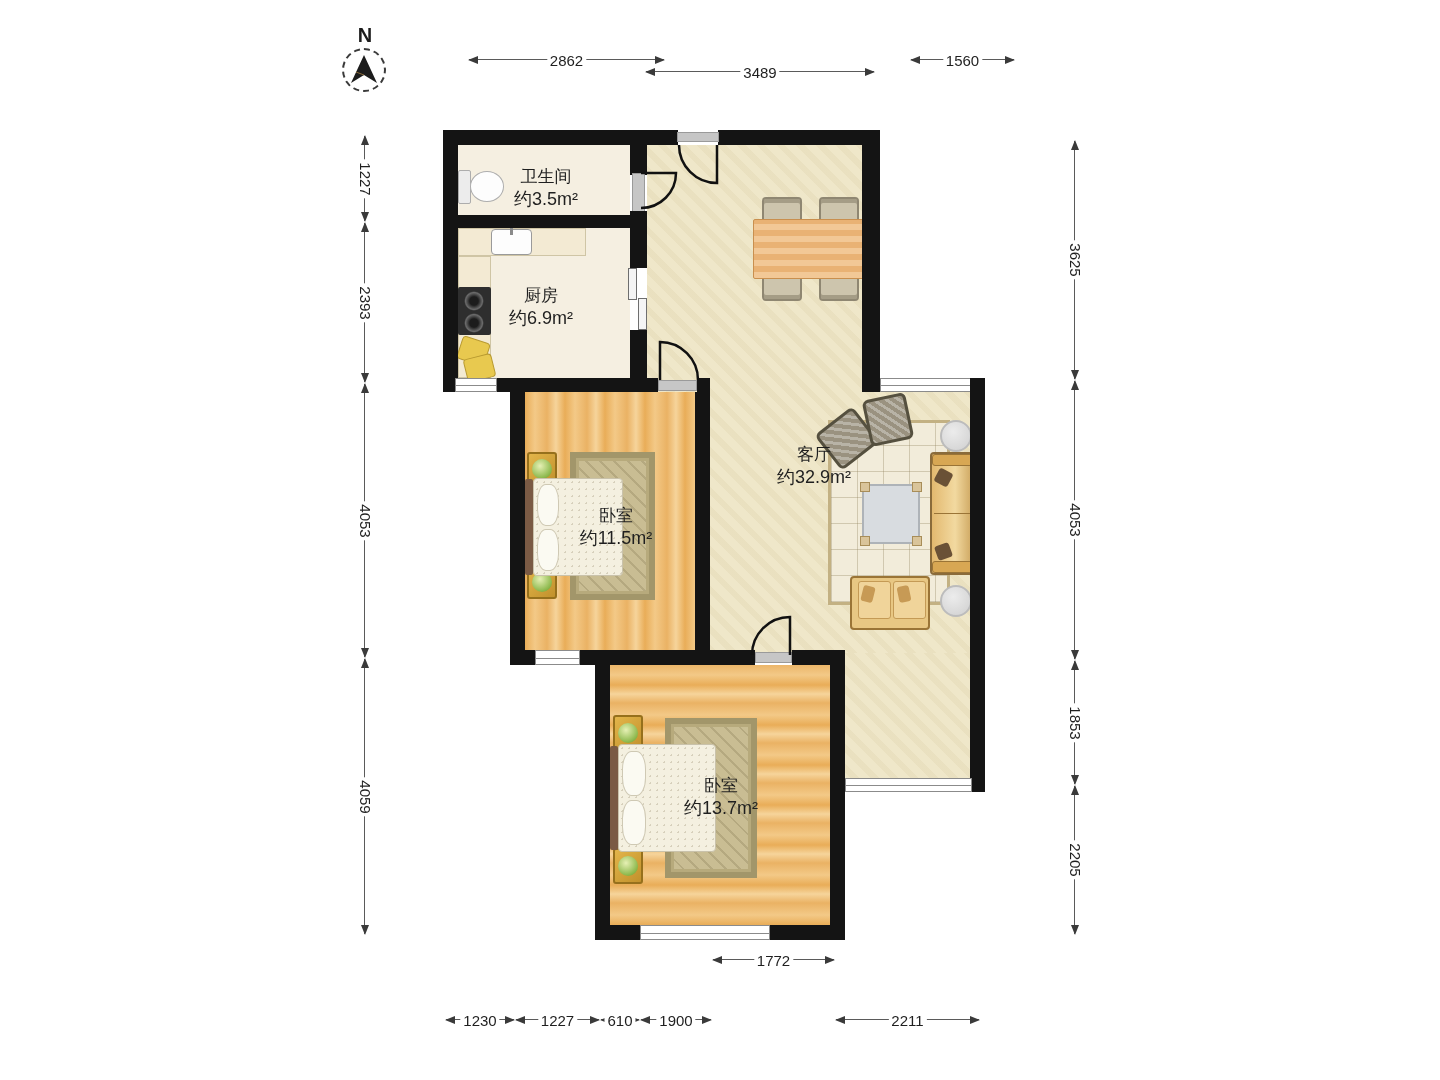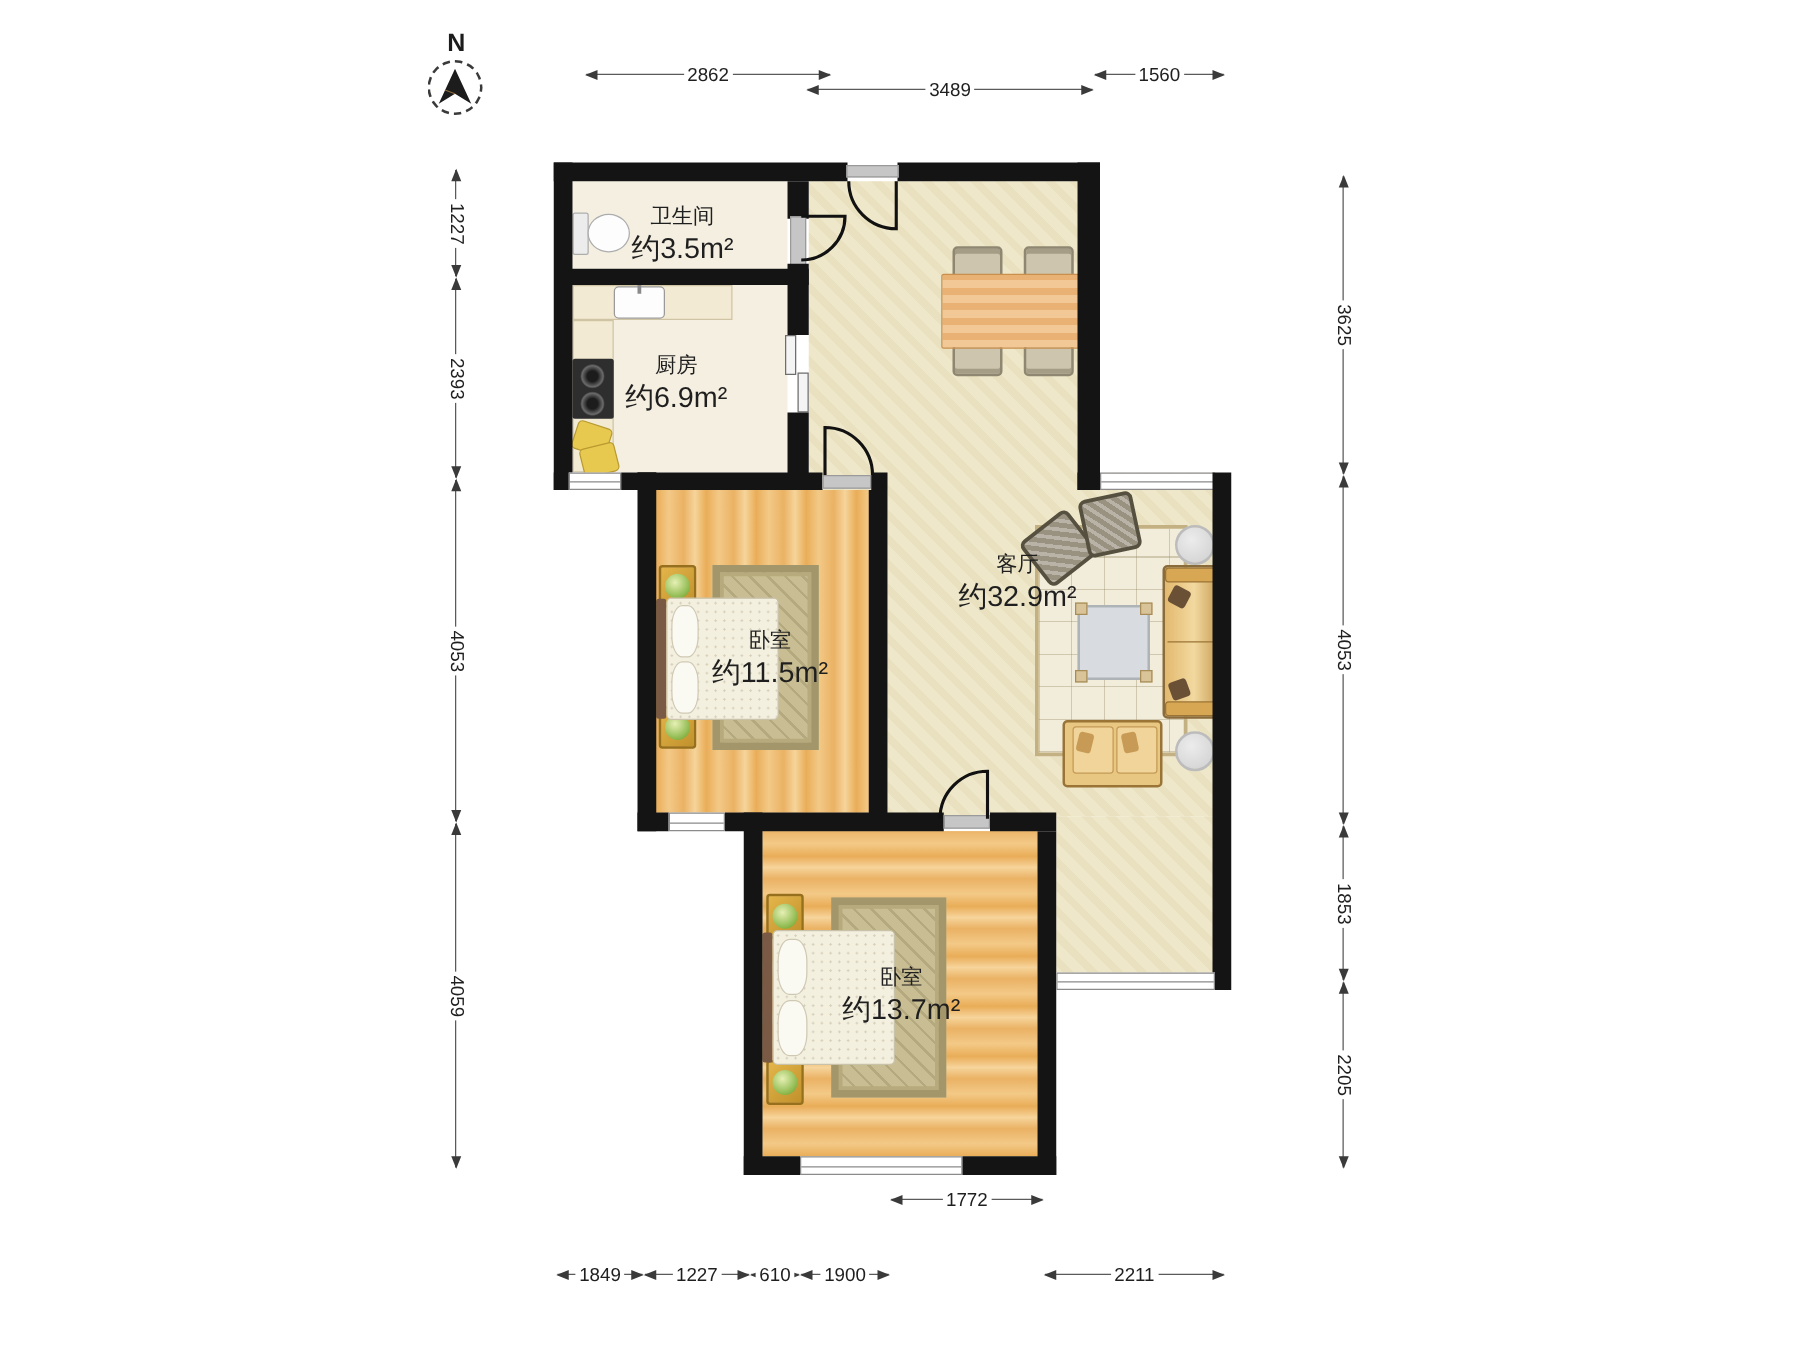--- a/index.html
+++ b/index.html
@@ -18,21 +18,21 @@
   .floor-tile{position:absolute;background:#f5efe1;}
   .wood-v{position:absolute;background-color:#eeb868;
      background-image:repeating-linear-gradient(90deg,#e9ad58 0px,#f3c987 10px,#eab264 22px,#f6d49b 31px,#e9ad58 40px),
                       repeating-linear-gradient(90deg,rgba(150,95,30,.30) 0 1px,transparent 1px 40px);}
   .wood-h{position:absolute;background-color:#eeb868;
      background-image:repeating-linear-gradient(0deg,#e9ad58 0px,#f3c987 10px,#eab264 22px,#f6d49b 31px,#e9ad58 40px),
                       repeating-linear-gradient(0deg,rgba(150,95,30,.30) 0 1px,transparent 1px 40px);}
   
   .room-label{position:absolute;transform:translate(-50%,-50%);text-align:center;color:#1f1f1f;line-height:1.28;white-space:nowrap;}
   .room-label .rname{font-size:17px;}
-  .room-label .rarea{font-size:23px;}
+  .room-label .rarea{font-size:18px;}
   
   .dim{position:absolute;color:#1f1f1f;font-size:15px;}
   .dim .lbl{position:absolute;background:#fff;padding:0 3px;white-space:nowrap;}
   .dim.h{height:16px;}
   .dim.h::before{content:'';position:absolute;left:1px;right:1px;top:7px;border-top:1.5px solid #5a5a5a;}
   .dim.h .lbl{left:50%;top:50%;transform:translate(-50%,-50%);}
   .dim.h .ar{position:absolute;top:4px;width:0;height:0;border-top:4px solid transparent;border-bottom:4px solid transparent;}
   .dim.h .ar.l{left:0;border-right:10px solid #3a3a3a;}
   .dim.h .ar.r{right:0;border-left:10px solid #3a3a3a;}
   .dim.v{width:16px;}
@@ -244,21 +244,21 @@
   <div class="dim h" style="left:468px;top:52px;width:197px">
       <i class="ar l"></i>
       <i class="ar r"></i>
       <span class="lbl">2862</span>
     </div>
   <div class="dim h" style="left:645px;top:64px;width:230px">
       <i class="ar l"></i>
       <i class="ar r"></i>
       <span class="lbl">3489</span>
     </div>
-  <div class="dim h" style="left:875px;top:52px;width:105px">
+  <div class="dim h" style="left:910px;top:52px;width:105px">
       <i class="ar l"></i>
       <i class="ar r"></i>
       <span class="lbl">1560</span>
     </div>
 
   <div class="dim v" style="left:357px;top:135px;height:87px">
       <i class="ar t"></i>
       <i class="ar b"></i>
       <span class="lbl">1227</span>
     </div>
@@ -295,21 +295,21 @@
     </div>
   <div class="dim v" style="left:1067px;top:785px;height:150px">
       <i class="ar t"></i>
       <i class="ar b"></i>
       <span class="lbl">2205</span>
     </div>
 
   <div class="dim h" style="left:445px;top:1012px;width:70px">
       <i class="ar l"></i>
       <i class="ar r"></i>
-      <span class="lbl">1849</span>
+      <span class="lbl">1230</span>
     </div>
   <div class="dim h" style="left:515px;top:1012px;width:85px">
       <i class="ar l"></i>
       <i class="ar r"></i>
       <span class="lbl">1227</span>
     </div>
   <div class="dim h" style="left:600px;top:1012px;width:40px">
       <i class="ar l"></i>
       <i class="ar r"></i>
       <span class="lbl">610</span>

